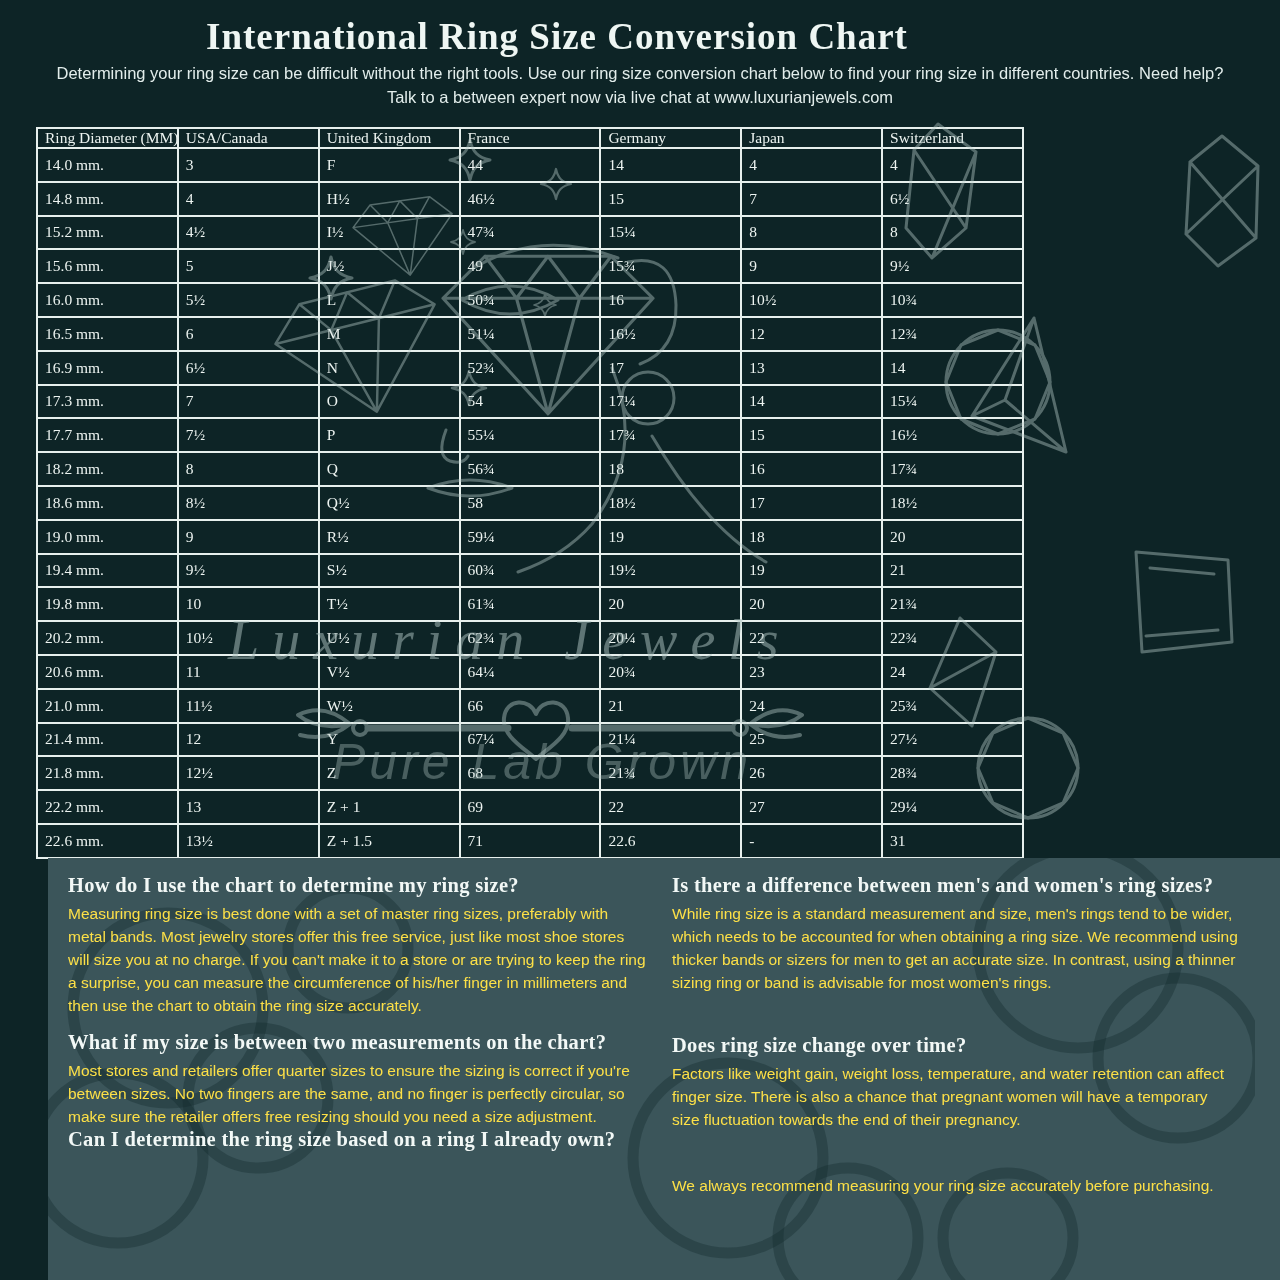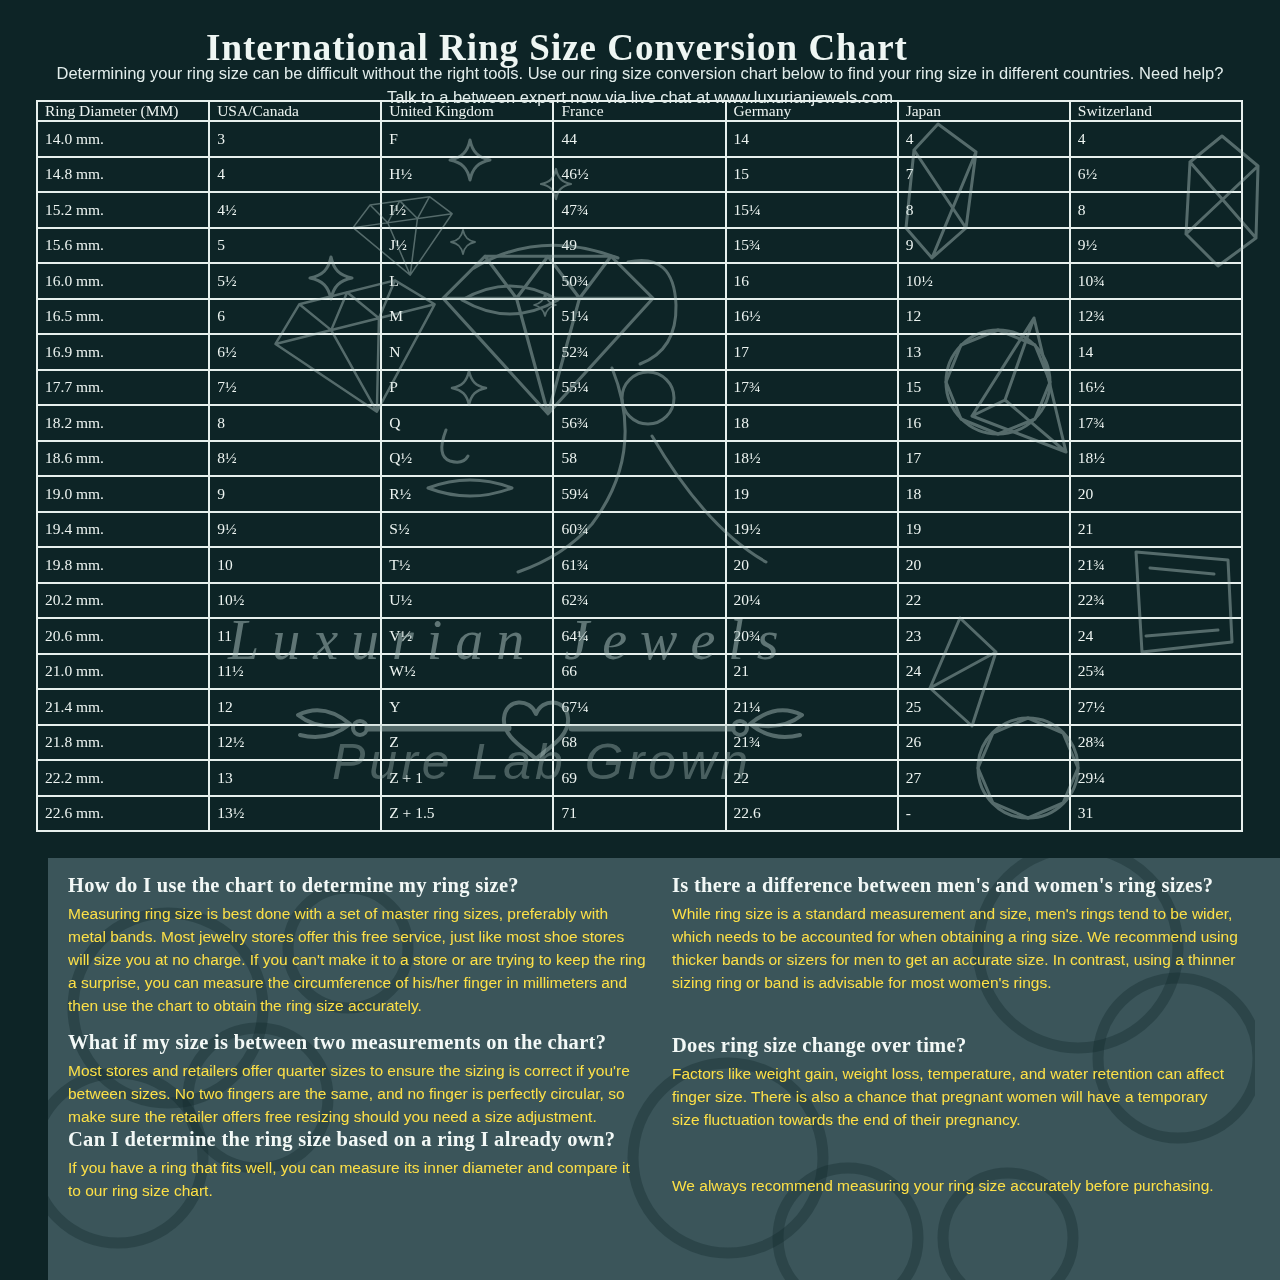--- a/index.html
+++ b/index.html
@@ -2,31 +2,31 @@
 <html><head>
 <meta charset="utf-8">
 <style>
   html,body{margin:0;padding:0;}
   body{
     width:1280px;height:1280px;position:relative;overflow:hidden;
     background:#0d2426;color:#eef5f2;
     font-family:"Liberation Sans","DejaVu Sans",sans-serif;
   }
   .page-title{
-    position:absolute;top:26px;left:0;width:1114px;text-align:center;
+    position:absolute;top:15px;left:0;width:1114px;text-align:center;
     font-family:"Liberation Serif","DejaVu Serif",serif;
     font-size:37px;font-weight:600;letter-spacing:1px;color:#eef6f3;
   }
   .subtitle{
     position:absolute;top:61px;left:50px;width:1180px;text-align:center;
     font-size:16.5px;line-height:24px;color:#e2edeb;
   }
   
   .ring-table{
-    position:absolute;left:36px;top:100px;width:1207px;height:732px;
+    position:absolute;left:36px;top:127px;width:988px;height:732px;
     border-collapse:collapse;table-layout:fixed;z-index:2;
   }
   .ring-table th,.ring-table td{
     border:2px solid #e7f0ed;
     font-family:"Liberation Serif","DejaVu Serif",serif;
     font-size:15.5px;font-weight:normal;text-align:left;
     padding:0 0 0 7px;color:#edf4f1;vertical-align:middle;
     white-space:nowrap;overflow:hidden;
   }
   .ring-table th{font-size:15.5px;}
@@ -138,20 +138,29 @@
         <td>12¾</td>
       </tr>
       <tr>
         <td>16.9 mm.</td>
         <td>6½</td>
         <td>N</td>
         <td>52¾</td>
         <td>17</td>
         <td>13</td>
         <td>14</td>
+      </tr>
+      <tr>
+        <td>17.3 mm.</td>
+        <td>7</td>
+        <td>O</td>
+        <td>54</td>
+        <td>17¼</td>
+        <td>14</td>
+        <td>15¼</td>
       </tr>
       <tr>
         <td>17.7 mm.</td>
         <td>7½</td>
         <td>P</td>
         <td>55¼</td>
         <td>17¾</td>
         <td>15</td>
         <td>16½</td>
       </tr>
@@ -340,21 +349,20 @@
       <div class="faq-block">
         <div class="faq-question">How do I use the chart to determine my ring size?</div>
         <p class="faq-answer">Measuring ring size is best done with a set of master ring sizes, preferably with metal bands. Most jewelry stores offer this free service, just like most shoe stores will size you at no charge. If you can't make it to a store or are trying to keep the ring a surprise, you can measure the circumference of his/her finger in millimeters and then use the chart to obtain the ring size accurately.</p>
       </div>
       <div class="faq-block">
         <div class="faq-question">What if my size is between two measurements on the chart?</div>
         <p class="faq-answer">Most stores and retailers offer quarter sizes to ensure the sizing is correct if you're between sizes. No two fingers are the same, and no finger is perfectly circular, so make sure the retailer offers free resizing should you need a size adjustment.</p>
       </div>
       <div class="faq-block">
         <div class="faq-question">Can I determine the ring size based on a ring I already own?</div>
-        <p class="faq-answer">If you have a ring that fits well, you can measure its inner diameter and compare it to our ring size chart.</p>
       </div>
     </div>
   <div class="faq-col right" id="faq-right">
       <div class="faq-block">
         <div class="faq-question">Is there a difference between men's and women's ring sizes?</div>
         <p class="faq-answer">While ring size is a standard measurement and size, men's rings tend to be wider, which needs to be accounted for when obtaining a ring size. We recommend using thicker bands or sizers for men to get an accurate size. In contrast, using a thinner sizing ring or band is advisable for most women's rings.</p>
       </div>
       <div class="faq-block">
         <div class="faq-question">Does ring size change over time?</div>
         <p class="faq-answer">Factors like weight gain, weight loss, temperature, and water retention can affect finger size. There is also a chance that pregnant women will have a temporary size fluctuation towards the end of their pregnancy.</p>

